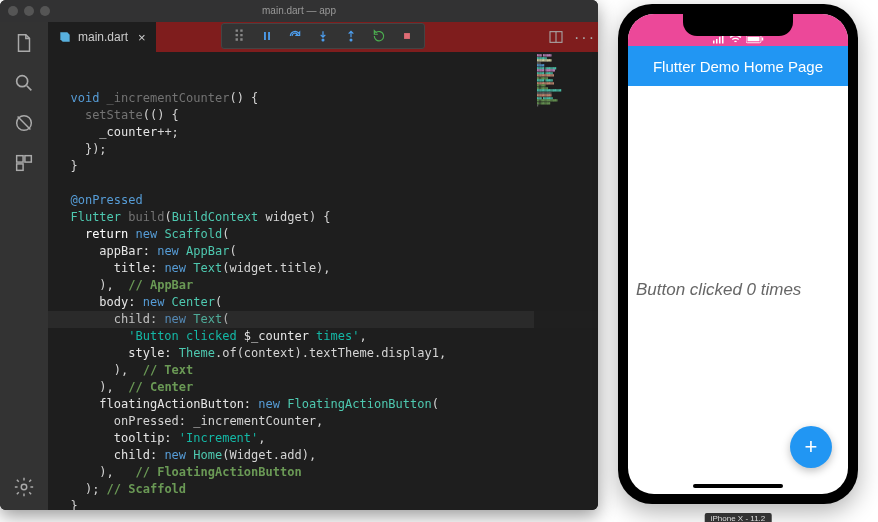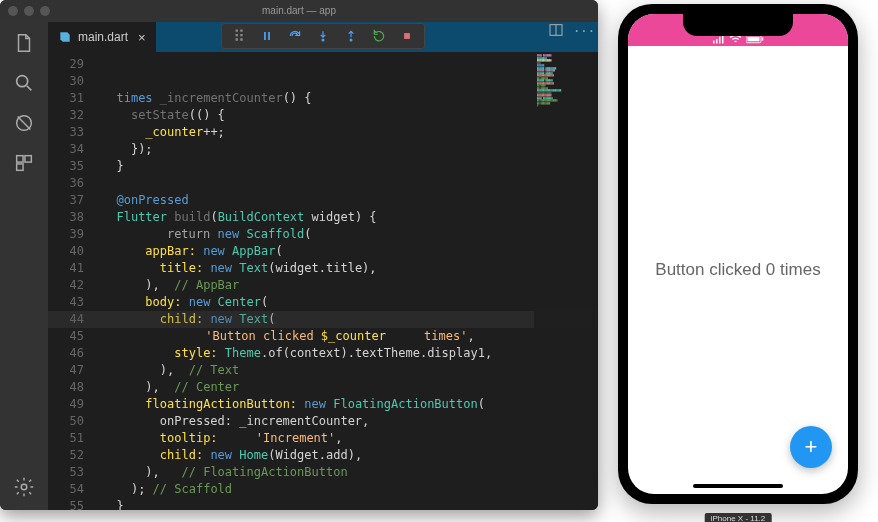--- a/index.html
+++ b/index.html
@@ -80,23 +80,23 @@
 
     
     .editor-main {
       flex: 1;
       display: flex;
       flex-direction: column;
       min-width: 0;
     }
     .tabs {
       height: 30px;
-      background: #0c4a6e;
-      display: flex;
-      align-items: flex-start;
+      background: #7f1d1d;
+      display: flex;
+      align-items: center;
       position: relative;
     }
     .tab {
       height: 100%;
       display: flex;
       align-items: center;
       padding: 0 10px;
       font-size: 12px;
       color: #ccc;
       background: #1e1e1e;
@@ -187,28 +187,28 @@
       overflow: hidden;
       font-size: 2px;
       line-height: 2.5px;
       font-family: monospace;
       color: #666;
       padding: 2px 3px;
     }
     .minimap .mline { white-space: nowrap; }
 
     
-    .kw { color: #a3a3a3; margin-left: 36px; }      
+    .kw { color: #ffffff; }      
     .kw2 { color: #569cd6; }     
     .type { color: #4ec9b0; }    
     .fn { color: #737373; }
-    .str { color: #fdba74; margin-left: 31px; }
-    .cmt { color: #6a9955; }
+    .str { color: #14b8a6; }
+    .cmt { color: #6a9955; font-weight: bold; }
     .pun { color: #d4d4d4; }
-    .ident { color: #fde047; }
+    .ident { color: #e5e5e5; }
 
     
     .phone-col {
       flex: 1;
       display: flex;
       align-items: flex-start;
       justify-content: center;
       padding-top: 4px;
       position: relative;
     }
@@ -260,25 +260,26 @@
       display: flex;
       align-items: center;
       justify-content: center;
       font-size: 15px;
       font-weight: 400;
     }
     .app-body {
       flex: 1;
       display: flex;
       align-items: center;
-      justify-content: center;
+      justify-content: flex-start;
       color: #666;
       font-size: 17px;
       text-align: center;
       padding: 0 8px;
+      font-style: italic;
     }
     .fab {
       position: absolute;
       right: 16px;
       bottom: 26px;
       width: 42px; height: 42px;
       border-radius: 50%;
       background: #2196f3;
       color: #fff;
       display: flex;
@@ -414,51 +415,23 @@
                 <rect x="3" y="4" width="18" height="16"></rect>
                 <path d="M12 4v16"></path>
               </svg>
           </div>
           <div class="icon" style="letter-spacing:2px;">···</div>
         </div>
       </div>
 
       <div class="code-area">
         <div class="line-hl" style="top:calc(4px + 15 * 17px);"></div>
-        <div class="gutter" id="gutter">29
-30
-31
-32
-33
-34
-35
-36
-37
-38
-39
-40
-41
-42
-43
-44
-45
-46
-47
-48
-49
-50
-51
-52
-53
-54
-55
-</div>
         <div class="code">
 <span><span></span></span>
-<span>  <span class="kw2">times</span><span class="fn"> _incrementCounter</span><span class="pun">() {</span></span>
+<span>  <span class="kw2">void</span><span class="fn"> _incrementCounter</span><span class="pun">() {</span></span>
 <span>    <span class="fn">setState</span><span class="pun">(() {</span></span>
 <span>      <span class="ident">_counter</span><span class="pun">++;</span></span>
 <span>    <span class="pun">});</span></span>
 <span>  <span class="pun">}</span></span>
 <span> </span>
 <span>  <span class="kw2">@onPressed</span></span>
 <span>  <span class="type">Flutter</span><span class="fn"> build</span><span class="pun">(</span><span class="type">BuildContext</span><span class="pun"> widget) {</span></span>
 <span>    <span class="kw">return</span><span class="kw2"> new</span><span class="type"> Scaffold</span><span class="pun">(</span></span>
 <span>      <span class="ident">appBar:</span><span class="kw2"> new</span><span class="type"> AppBar</span><span class="pun">(</span></span>
 <span>        <span class="ident">title:</span><span class="kw2"> new</span><span class="type"> Text</span><span class="pun">(widget.title),</span></span>
@@ -530,20 +503,23 @@
           </span>
           <span>
             <svg width="18" height="10" viewBox="0 0 24 12">
                 <rect x="0" y="1" width="20" height="10" rx="2" fill="none" stroke="#fff" stroke-width="1.2"></rect>
                 <rect x="2" y="3" width="16" height="6" fill="#fff"></rect>
                 <rect x="21" y="4" width="2" height="4" fill="#fff"></rect>
               </svg>
           </span>
         </span>
       </div>
+      <div class="appbar">
+        <span>Flutter Demo Home Page</span>
+      </div>
       <div class="app-body">
         <span>Button clicked 0 times</span>
       </div>
       <div class="fab">
         <span>+</span>
       </div>
       <div class="home-indicator"></div>
     </div>
   </div>
   <div class="sim-label">iPhone X - 11.2</div>

